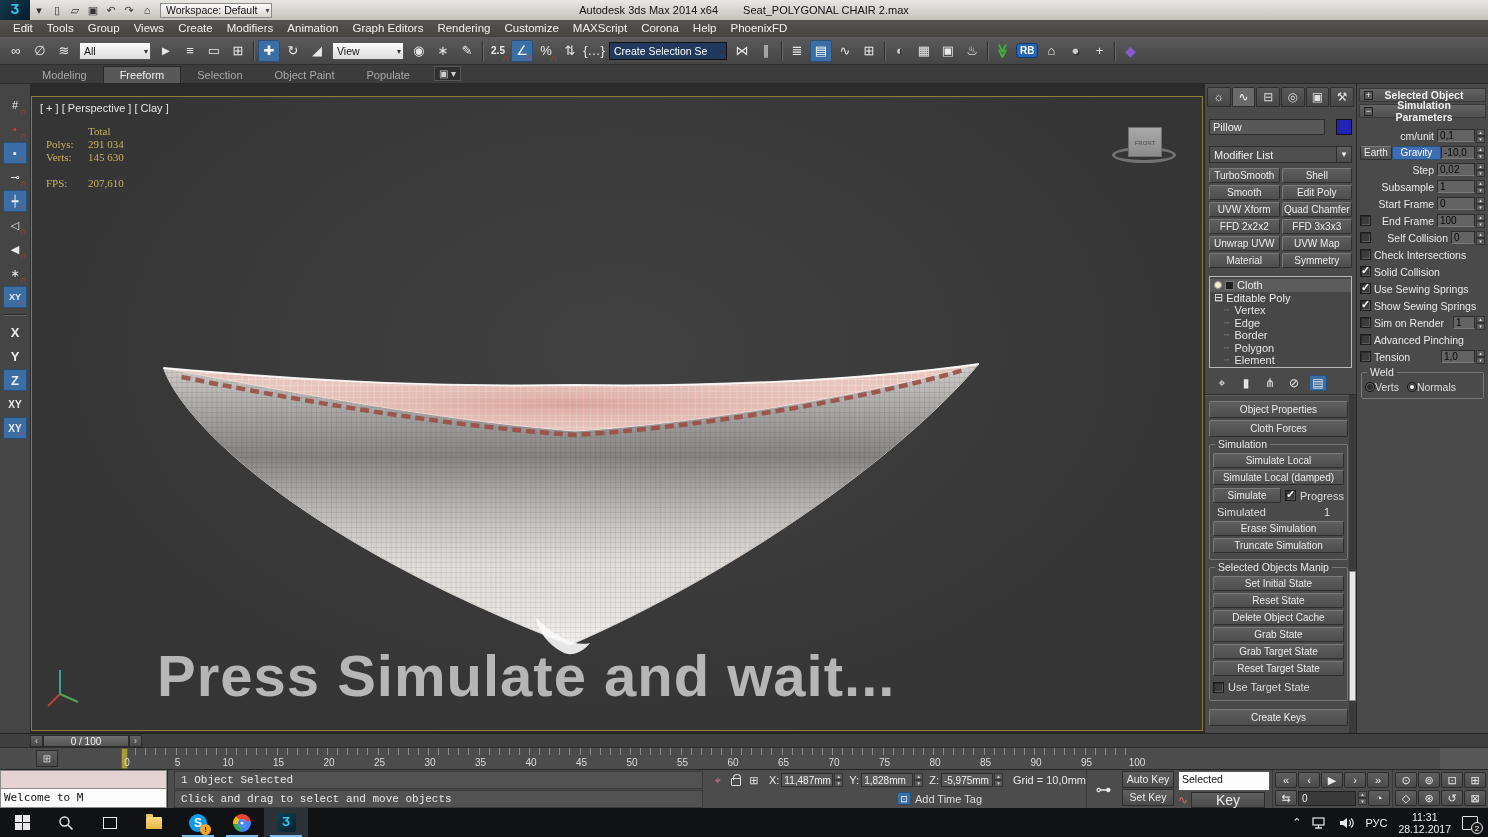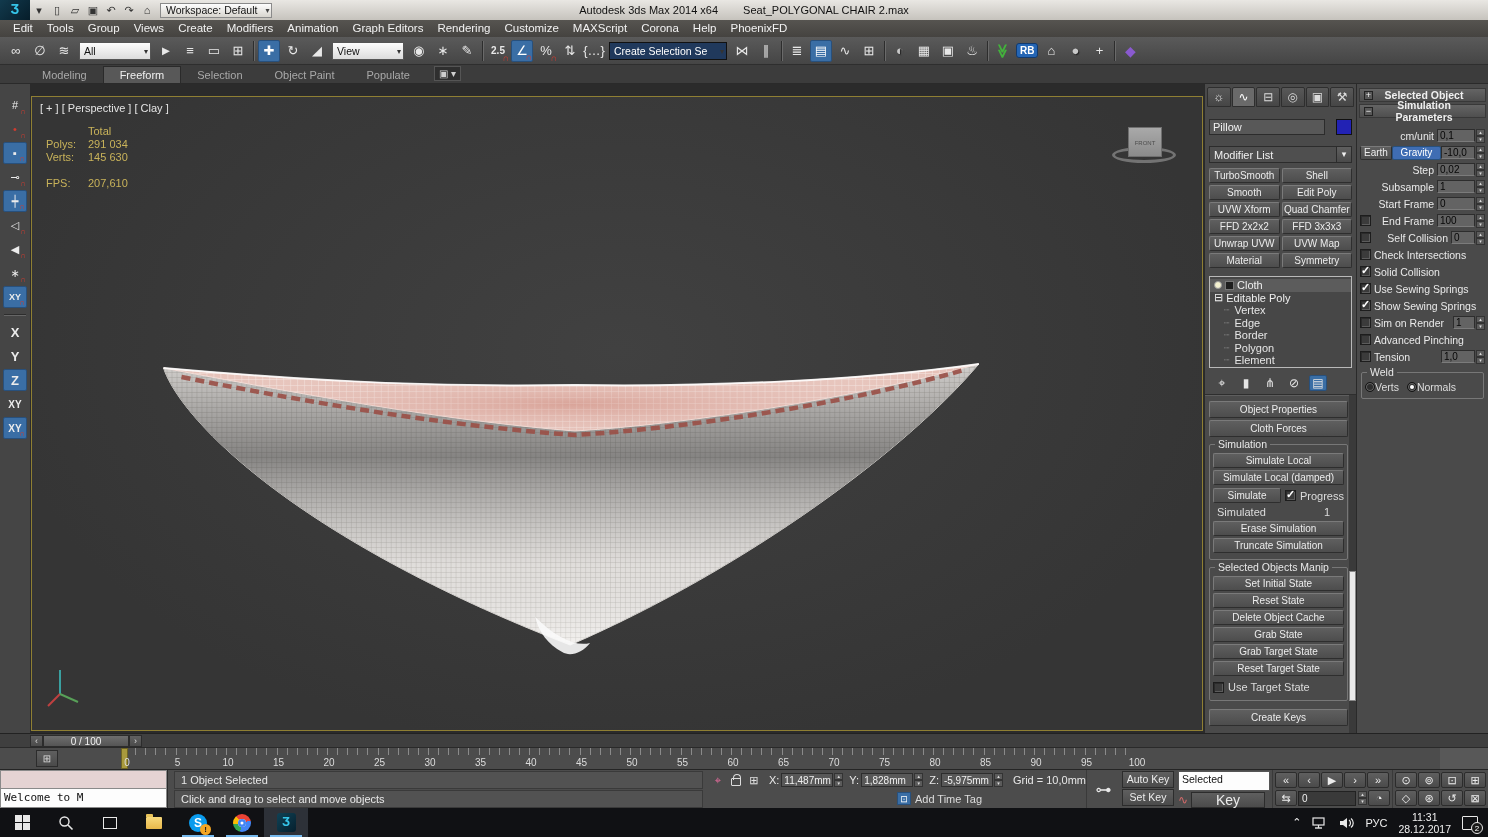--- a/index.html
+++ b/index.html
@@ -52,21 +52,21 @@
   .rail-btn{width:24px;height:22px;display:flex;align-items:center;justify-content:center;color:#ececec;font-size:11px;position:relative;border-radius:2px;}
   .rail-btn .sub-magnet{position:absolute;right:1px;bottom:0;font-size:8px;color:#d23b2f;font-weight:bold;}
   .rail-btn.on{background:#3a6ea5;border:1px solid #28507c;}
   .rail-sep{width:22px;height:1px;background:#2d2d2d;margin:4px 0;box-shadow:0 1px 0 #666;}
   .rail-btn.letter{font-size:13px;font-weight:bold;}
 
   .vp-wrap{flex:1 1 auto;background:#2b2b2b;padding:12px 1px 2px 1px;min-width:0;}
   .viewport{position:relative;width:100%;height:100%;background:radial-gradient(ellipse at 50% 40%,#414141,#353535 75%);border:1px solid #8f7f33;overflow:hidden;}
   .vp-label{position:absolute;left:8px;top:5px;color:#e4e4e4;font-size:11px;}
   .vp-stats{position:absolute;left:14px;top:28px;color:#c9b35a;font-size:11px;line-height:13px;}
-  .vp-stats .row{display:flex;}
+  .vp-stats .row{display:flex;font-family:Liberation Serif, serif;}
   .vp-stats .lab{width:42px;}
   .vp-overlay{position:absolute;left:125px;top:545px;font-size:58px;font-weight:bold;color:#b6b6b6;letter-spacing:1px;white-space:nowrap;}
   .mesh-svg{position:absolute;inset:0;width:100%;height:100%;}
   .viewcube{position:absolute;right:22px;top:28px;width:70px;height:44px;}
   .vc-face{position:absolute;left:18px;top:2px;width:34px;height:30px;background:linear-gradient(#a9a9a9,#8b8b8b);border:1px solid #6f6f6f;color:#4c4c4c;font-size:6px;text-align:center;line-height:30px;}
   .vc-ring{position:absolute;left:2px;top:22px;width:64px;height:16px;border-radius:50%;border:3px solid rgba(190,190,190,.45);}
   .tripod{position:absolute;left:14px;bottom:22px;}
 
   
   .cpanel{width:152px;background:#4a4a4a;flex:0 0 auto;display:flex;flex-direction:column;position:relative;border-left:1px solid #2a2a2a;}
@@ -130,21 +130,21 @@
   .ruler-end{position:absolute;right:0;top:0;bottom:0;width:48px;background:#585858;}
   .mini-track-btn{position:absolute;left:36px;top:2px;width:22px;height:17px;background:linear-gradient(#5f5f5f,#4a4a4a);border:1px solid #2c2c2c;color:#ddd;font-size:10px;text-align:center;line-height:16px;}
 
   
   .statusbar{height:39px;background:#4c4c4c;display:flex;flex:0 0 auto;border-top:1px solid #252525;}
   .two-rows{display:flex;flex-direction:column;}
   .srow{height:19px;display:flex;align-items:center;}
   .mini-listener{width:168px;border-right:1px solid #2a2a2a;}
   .ml-pink{height:19px;background:#e5d3d3;border:1px solid #8a8a8a;}
   .ml-white{height:19px;background:#fdfdfd;border:1px solid #8a8a8a;border-top:none;color:#111;font-family:"DejaVu Sans Mono",monospace;font-size:11px;line-height:18px;padding-left:3px;}
-  .msg-col{flex:1;min-width:0;padding:0 6px;}
+  .msg-col{flex:1;min-width:0;padding:0 6px;font-family:Liberation Mono, monospace;}
   .msg-line{height:18px;background:#525252;border:1px solid #3a3a3a;margin:1px 0 0;line-height:16px;padding-left:6px;color:#e8e8e8;font-size:11px;}
   .coord-col{padding-top:1px;}
   .icon16{width:18px;height:16px;display:flex;align-items:center;justify-content:center;font-size:11px;color:#e0e0e0;}
   .pink{color:#e06a9a;}
   .lockicon{width:10px;height:8px;border:1px solid #ddd;border-radius:1px;position:relative;margin-top:4px;}
   .lockicon::before{content:"";position:absolute;left:1px;top:-5px;width:6px;height:5px;border:1px solid #ddd;border-bottom:none;border-radius:4px 4px 0 0;}
   .cfld{width:52px;height:14px;background:#585858;border:1px solid #2d2d2d;color:#f0f0f0;font-size:10px;line-height:13px;padding:0 2px;}
   .coordlab{margin:0 2px 0 6px;color:#e8e8e8;}
   .gridtxt{margin-left:10px;color:#e8e8e8;white-space:nowrap;}
   .att-row{justify-content:flex-end;padding-right:4px;gap:4px;}
@@ -393,20 +393,21 @@
               <span class="lab">FPS:</span>
               <span>207,610</span>
             </div>
         </div>
 
         <div class="viewcube">
           <div class="vc-ring"></div>
           <div class="vc-face">FRONT</div>
         </div>
 
+        <div class="vp-overlay">Press Simulate and wait...</div>
 
         <svg class="tripod" width="40" height="44" viewBox="0 0 40 44">
           <line x1="14" y1="30" x2="14" y2="6" stroke="#3aa0a0" stroke-width="2"></line>
           <line x1="14" y1="30" x2="2" y2="42" stroke="#c04040" stroke-width="2"></line>
           <line x1="14" y1="30" x2="32" y2="38" stroke="#58a058" stroke-width="2"></line>
         </svg>
       </div>
     </div>
 
     <div class="cpanel">

